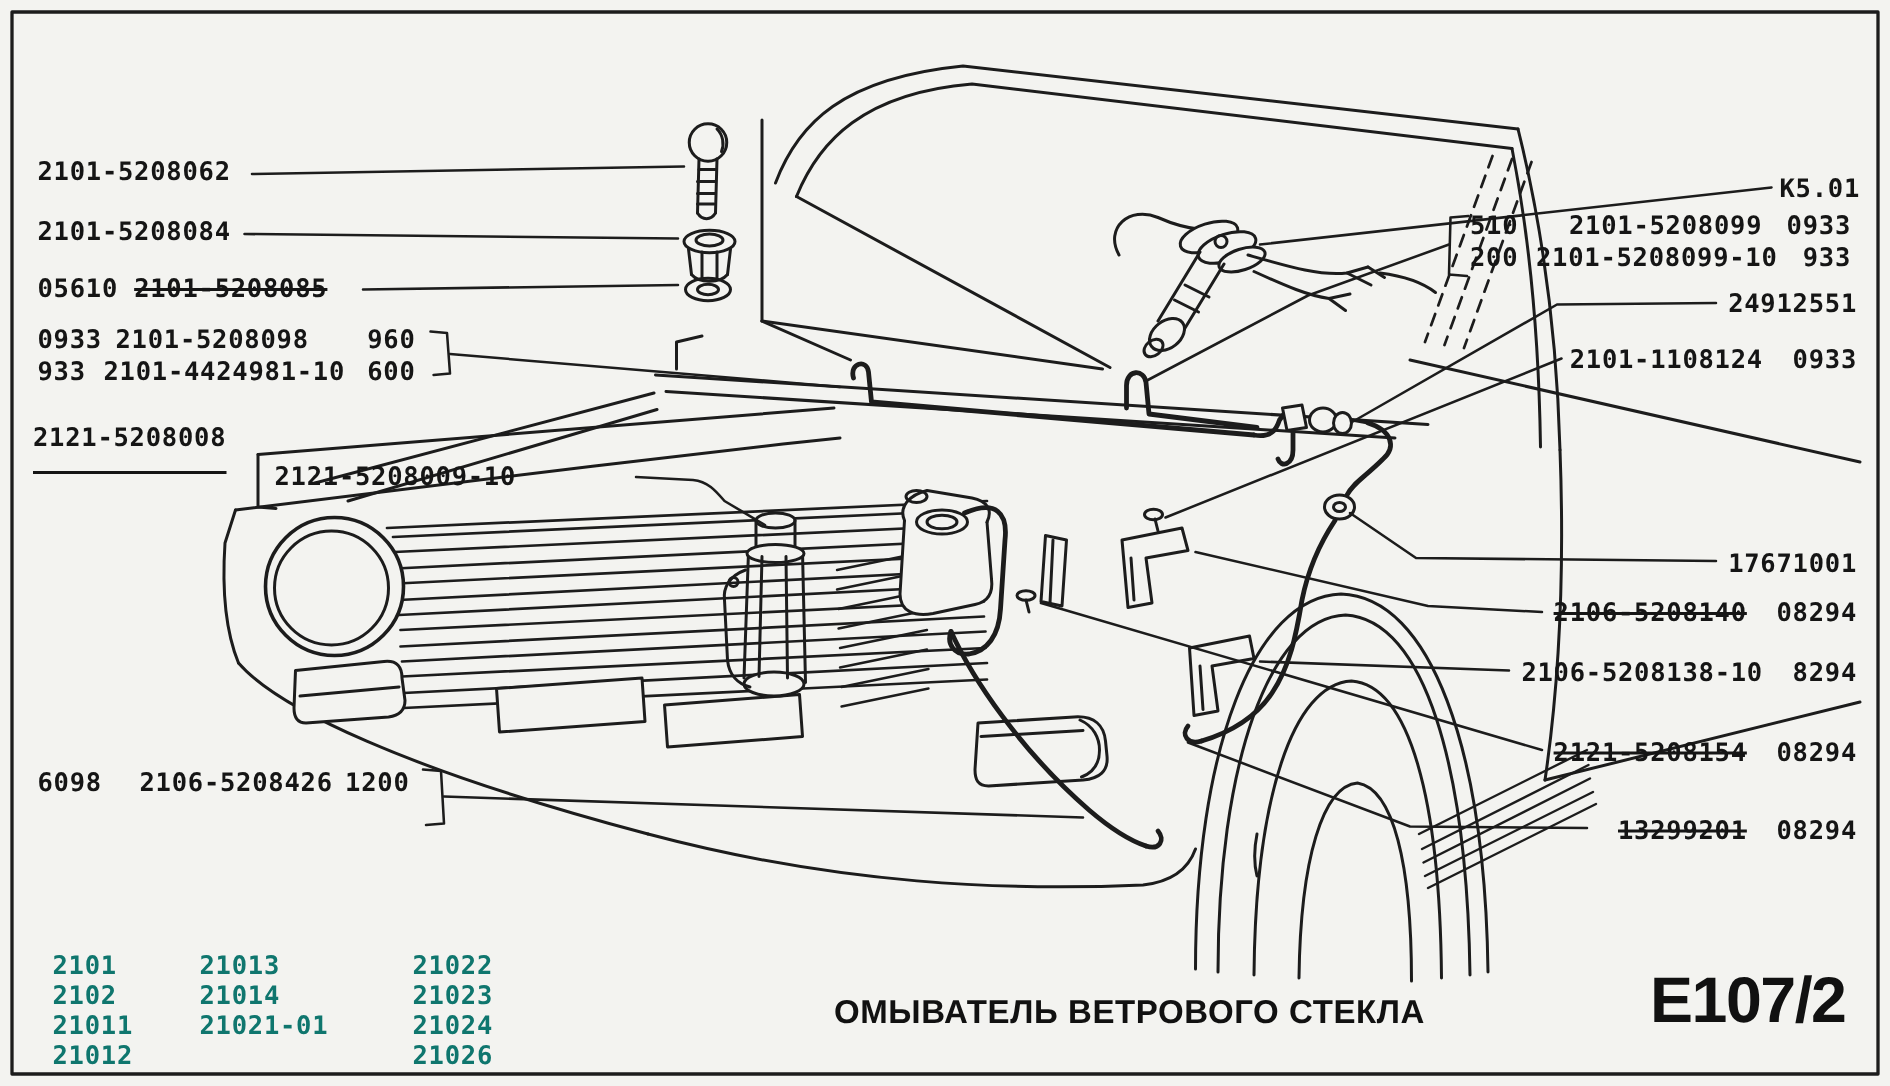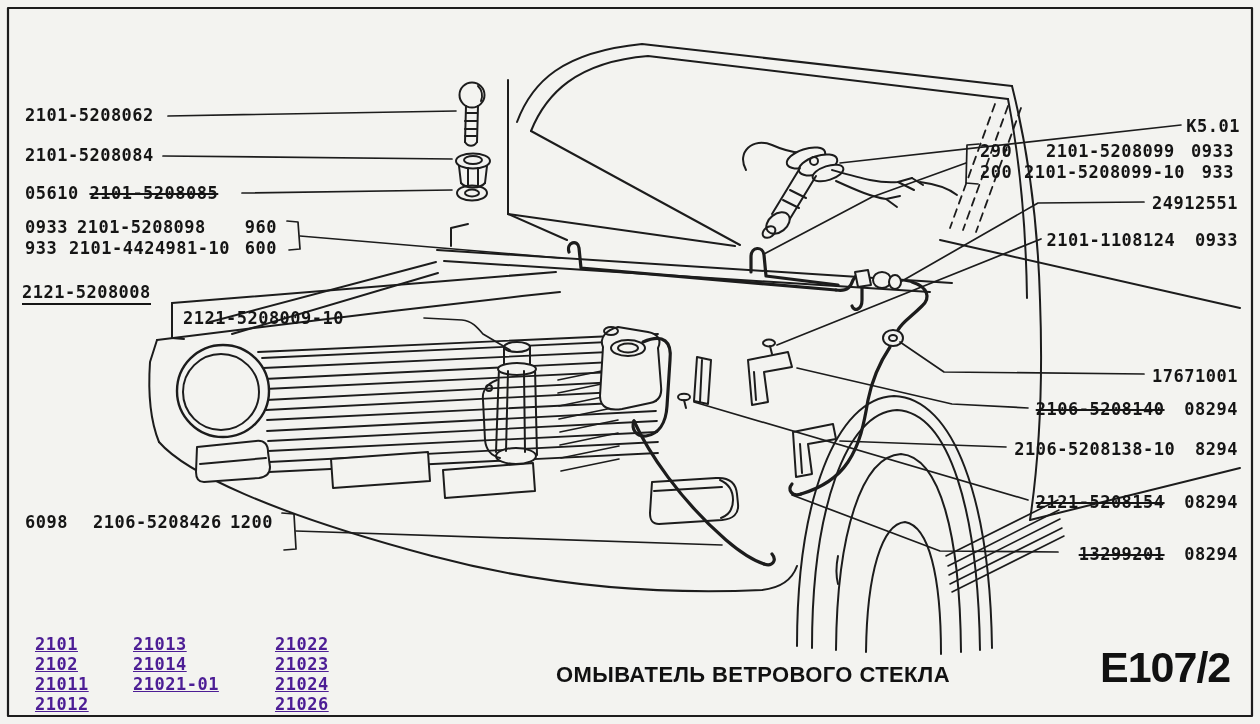--- a/index.html
+++ b/index.html
@@ -4,33 +4,33 @@
 <style>
   html,body{margin:0;padding:0;}
   body{width:1260px;height:724px;position:relative;background:#f3f3f0;overflow:hidden;
        font-family:"DejaVu Sans Mono", monospace;}
   #stage{position:absolute;left:0;top:0;width:1260px;height:724px;}
   svg{position:absolute;left:0;top:0;pointer-events:none;}
   .lbl{position:absolute;font:700 17px "DejaVu Sans Mono", monospace;color:#151515;
        white-space:nowrap;letter-spacing:0.5px;}
   .lbl .st{text-decoration:line-through;text-decoration-thickness:2px;}
   .lbl .code{margin-left:9px;}
-  .lbl.ul{border-bottom:2.5px solid #151515;padding-bottom:1px;}
+  .lbl.ul{border-bottom:2.5px solid #151515;padding-bottom:12px;}
   .grp{position:absolute;}
   .grow{position:relative;height:21px;font:700 17px "DejaVu Sans Mono", monospace;
         color:#151515;letter-spacing:0.5px;}
   .grow .c1{position:absolute;left:0;top:0;}
   .grow .c2{position:absolute;top:0;}
   .grow .c3{position:absolute;right:0;top:0;}
   .figtitle{position:absolute;left:556px;top:662px;font:700 22px "Liberation Sans", sans-serif;
        color:#111;letter-spacing:0.4px;white-space:nowrap;text-align:center;}
   .figcode{position:absolute;left:1100px;top:643px;font:700 43px "Liberation Sans", sans-serif;
        color:#111;letter-spacing:-1px;}
-  .modelcol{position:absolute;font:700 17px "DejaVu Sans Mono", monospace;color:#4c1d95;
-       line-height:20px;letter-spacing:0.5px;text-decoration:underline;}
+  .modelcol{position:absolute;font:700 17px "DejaVu Sans Mono", monospace;color:#0f766e;
+       line-height:20px;letter-spacing:0.5px;}
 </style>
 </head>
 <body>
 
 <div id="stage">
 
 <svg width="1260" height="724" viewBox="0 0 1260 724">
   <g stroke="#1c1c1c" fill="none" stroke-width="2" stroke-linecap="round" stroke-linejoin="round">
 
     <rect x="8" y="8" width="1244" height="708" stroke-width="2.2"></rect>
@@ -272,21 +272,21 @@
 <div class="lbl" style="left:183px;top:308px">
   <span>2121-5208009-10</span>
 </div>
 
 <div class="lbl" style="right:20px;top:116px">
   <span>K5.01</span>
 </div>
 
 <div class="grp" style="left:980px;top:141px;width:254px">
   <div class="grow">
-    <span class="c1">290</span>
+    <span class="c1">510</span>
     <span class="c2" style="left:66px">2101-5208099</span>
     <span class="c3">0933</span>
   </div>
   <div class="grow">
     <span class="c1">200</span>
     <span class="c2" style="left:44px">2101-5208099-10</span>
     <span class="c3">933</span>
   </div>
 </div>
 

